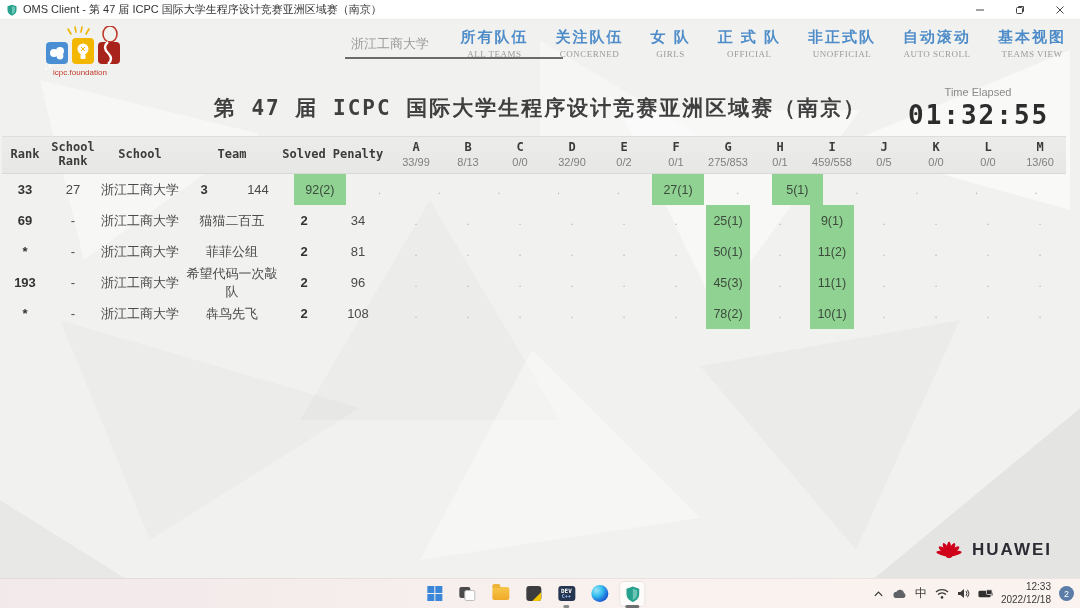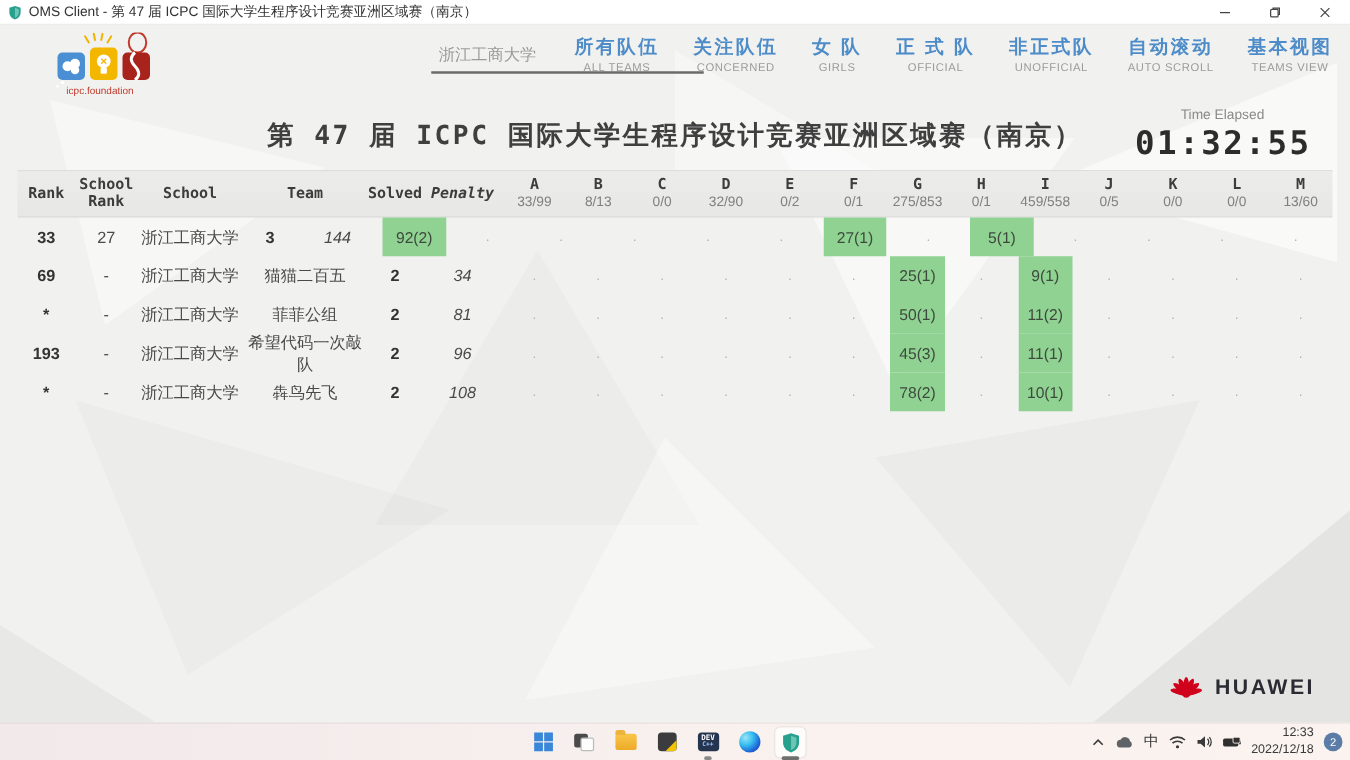--- a/index.html
+++ b/index.html
@@ -23,41 +23,41 @@
 
   
   .topbar { position:absolute; top:24px; left:0; right:0; height:52px; z-index:5; }
   .logo { position:absolute; left:24px; top:2px; width:112px; height:52px; }
   .search-wrap { position:absolute; left:345px; top:8px; width:218px; }
   .search-input { width:100%; border:none; outline:none; background:transparent; font-size:13px;
     color:#9a9a9a; padding:4px 2px 6px 6px; border-bottom:2px solid #6b6b6b; font-family:"Liberation Sans",sans-serif; }
   .nav { position:absolute; right:14px; top:4px; display:flex; gap:27px; }
   .nav-item { text-align:center; cursor:pointer; }
   .nav-zh { font-size:15px; font-weight:bold; color:#4d8cc9; letter-spacing:2px; }
-  .nav-en { font-size:9px; color:#9b9b9b; letter-spacing:.5px; margin-top:2px; }
+  .nav-en { font-size:9px; color:#9b9b9b; letter-spacing:.5px; margin-top:2px;font-family:Liberation Serif, serif; }
 
   
   .contest-head { position:absolute; top:86px; left:0; right:0; height:46px; z-index:4; }
   .contest-title { text-align:center; font-family:"DejaVu Sans Mono", monospace; font-weight:bold;
     font-size:21px; color:#3f3f3f; letter-spacing:2px; padding-top:8px; }
   .time-block { position:absolute; right:32px; top:0; text-align:center; width:140px; }
   .time-label { font-size:11px; color:#8a8a8a; }
   .time-value { font-family:"DejaVu Sans Mono", monospace; font-weight:bold; font-size:26px;
     color:#2c2c2c; letter-spacing:2px; margin-top:2px; }
 
   
-  .board { position:absolute; left:14px; right:14px; top:136px; z-index:4; }
+  .board { position:absolute; left:2px; right:14px; top:136px; z-index:4; }
   .hrow { display:flex; height:38px; align-items:center;
     background:linear-gradient(#ececeb,#e7e7e6); border-top:1px solid #dedede; border-bottom:1px solid #d9d9d9; }
   .hcell { font-family:"DejaVu Sans Mono", monospace; font-weight:bold; font-size:12px; color:#3c3c3c;
     text-align:center; line-height:1.15; }
   .pcell-letter { font-family:"DejaVu Sans Mono", monospace; font-weight:bold; font-size:12px; color:#3c3c3c; }
   .pcell-stats { font-size:11px; color:#7f7f7f; font-family:"Liberation Sans",sans-serif; font-weight:normal; margin-top:1px; }
   .c-rank{width:46px;} .c-srank{width:50px;} .c-school{width:84px;} .c-team{width:100px;}
-  .c-solved{width:44px;text-align:center;} .c-penalty{width:64px;font-style:italic;} .c-prob{flex:1;}
+  .c-solved{width:44px;text-align:center;} .c-penalty{width:64px;} .c-prob{flex:1;}
   .trow { display:flex; height:31px; align-items:stretch; }
   .tcell { display:flex; align-items:center; justify-content:center; font-size:13px; color:#4a4a4a; text-align:center; }
   .tcell.bold { font-weight:bold; color:#333; }
   .cell-inner { width:calc(100% - 8px); height:100%; display:flex; align-items:center; justify-content:center; }
   .cell-inner.ok { background:#8fd292; color:#3d4a3d; font-size:12.5px; }
   .cell-inner.empty { color:#b3b3b1; font-size:11px; }
 
   
   .brand { position:absolute; right:28px; bottom:46px; display:flex; align-items:center; gap:8px; z-index:6;text-align:right; }
   .brand-text { font-size:17px; font-weight:bold; letter-spacing:2px; color:#2b2b33; }

